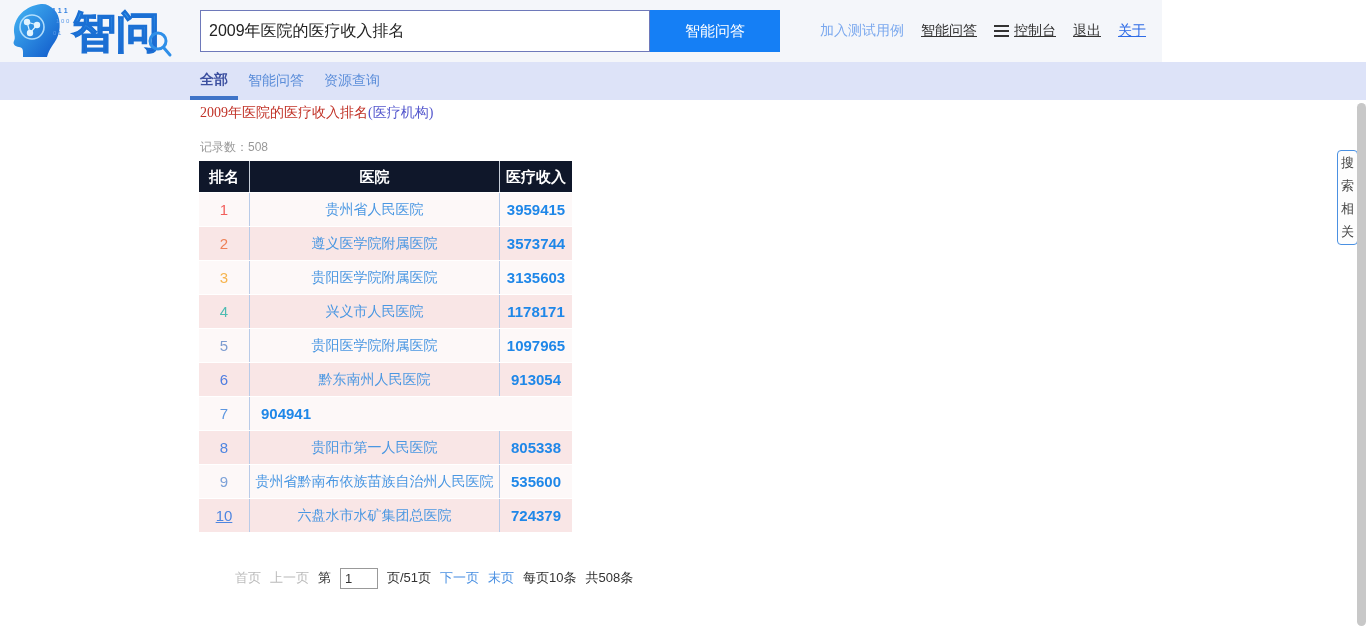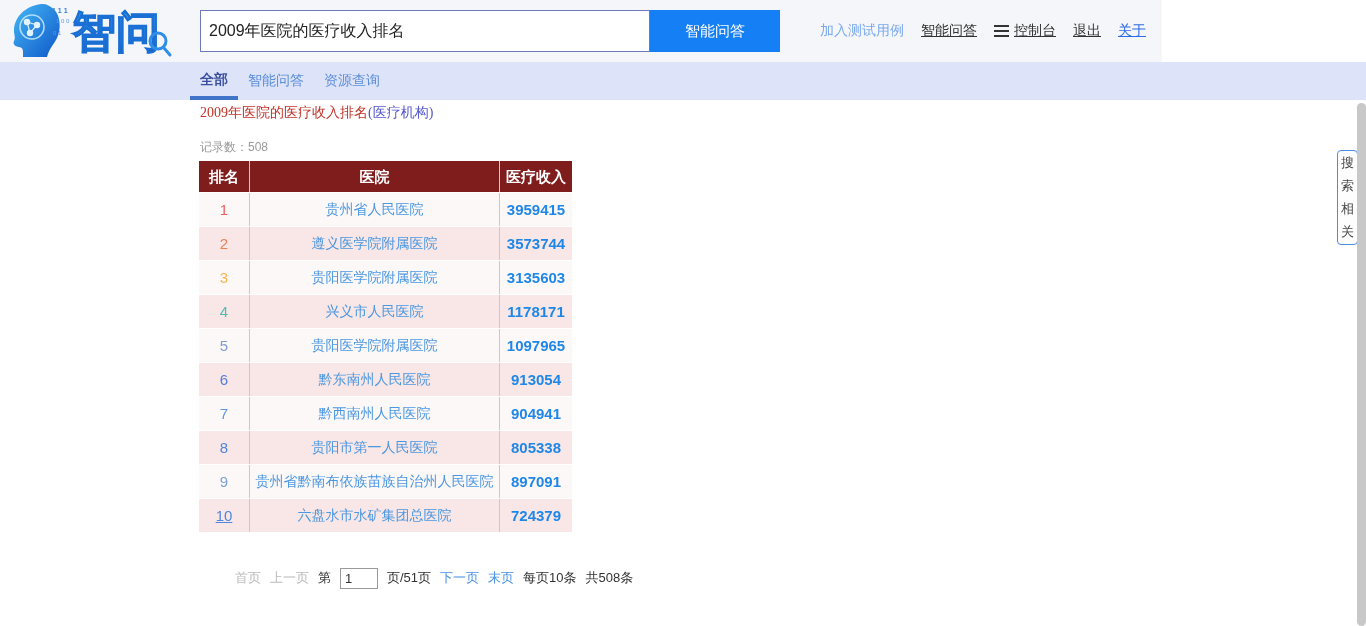--- a/index.html
+++ b/index.html
@@ -124,21 +124,21 @@
   </div>
 
   <div class="title">
     <span class="main">2009年医院的医疗收入排名</span><span class="suffix">(医疗机构)</span>
   </div>
   <div class="record">
     <span>记录数：</span><span>508</span>
   </div>
 
   <div class="rtable">
-    <div class="thead" style="background: #7f1d1d;">
+    <div class="thead" style="background: #0f172a;">
       <div class="th col-rank">排名</div>
       <div class="th col-hosp">医院</div>
       <div class="th col-inc">医疗收入</div>
     </div>
     <div>
         <div class="trow">
           <div class="td rank" style="color: rgb(242, 95, 92);">1</div>
           <div class="td hosp">贵州省人民医院</div>
           <div class="td income">3959415</div>
         </div>
@@ -162,32 +162,31 @@
           <div class="td hosp">贵阳医学院附属医院</div>
           <div class="td income">1097965</div>
         </div>
         <div class="trow">
           <div class="td rank" style="color: rgb(79, 125, 224);">6</div>
           <div class="td hosp">黔东南州人民医院</div>
           <div class="td income">913054</div>
         </div>
         <div class="trow">
           <div class="td rank" style="color: rgb(94, 151, 224);">7</div>
-          <div class="td hosp">黔西南州人民医院</div>
           <div class="td income">904941</div>
         </div>
         <div class="trow">
           <div class="td rank" style="color: rgb(79, 134, 224);">8</div>
           <div class="td hosp">贵阳市第一人民医院</div>
           <div class="td income">805338</div>
         </div>
         <div class="trow">
           <div class="td rank" style="color: rgb(125, 162, 216);">9</div>
           <div class="td hosp">贵州省黔南布依族苗族自治州人民医院</div>
-          <div class="td income">897091</div>
+          <div class="td income">535600</div>
         </div>
         <div class="trow">
           <div class="td rank" style="color: rgb(79, 134, 224); text-decoration: underline;">10</div>
           <div class="td hosp">六盘水市水矿集团总医院</div>
           <div class="td income">724379</div>
         </div>
       </div>
   </div>
 
   <div class="pager">

